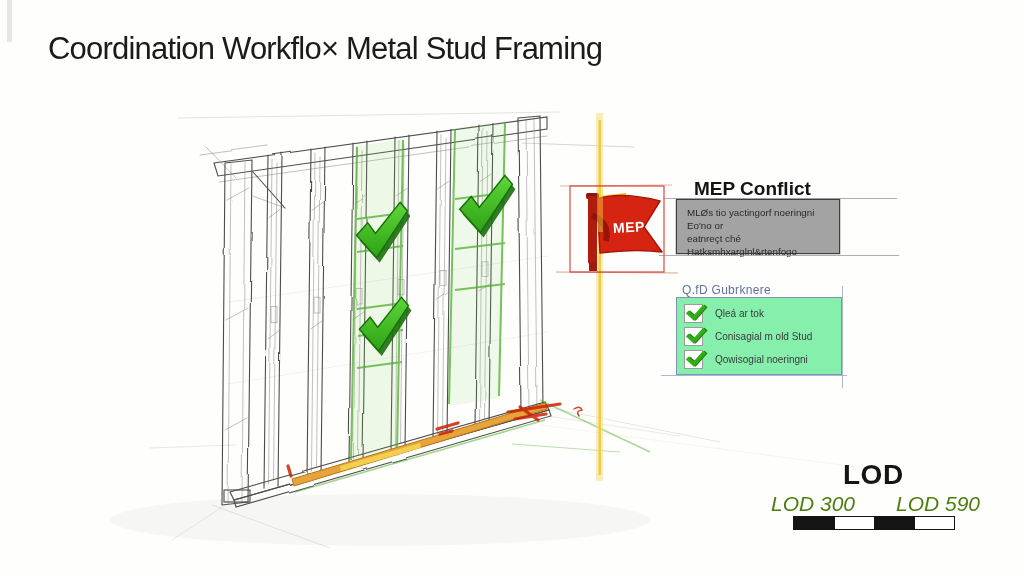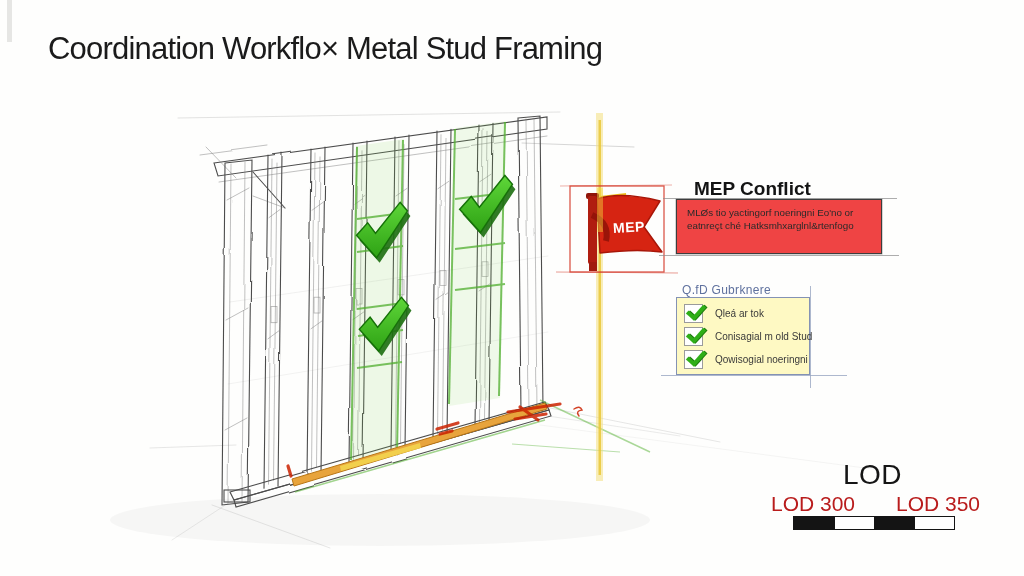--- a/index.html
+++ b/index.html
@@ -24,60 +24,60 @@
   .pl-l { stroke:#7c7c7c; stroke-width:0.8; fill:none; opacity:0.6; stroke-linecap:round; }
   .pl-f { stroke:#9a9a9a; stroke-width:0.8; fill:none; stroke-linecap:round; }
 
   
   .mep-heading {
     left:686px; top:170px; margin:8px;
     font-size:19px; font-weight:bold; color:#141414; letter-spacing:0px;
     white-space:nowrap;
   }
   .mep-note {
-    left:676px; top:199px; width:206px; height:55px;
-    border:1.6px solid #3d3d3d; background:#ef4444;
+    left:676px; top:199px; width:164px; height:55px;
+    border:1.6px solid #3d3d3d; background:#a3a3a3;
     box-sizing:border-box; padding:6px 8px 0 10px;
     font-size:9.8px; line-height:13px; color:#2a2a2a;
     box-shadow:0 0 0 0.5px #aaa;
   }
   .mep-note::before { 
     content:""; position:absolute; left:-14px; top:-2px; width:234px; height:1px; background:#8a8a8a; opacity:.7;
   }
   .mep-note::after { 
     content:""; position:absolute; left:-18px; bottom:-3px; width:240px; height:1px; background:#8a8a8a; opacity:.7;
   }
 
   
   .cl-header {
     left:682px; top:283px; font-size:12px; color:#5f719e; letter-spacing:0.3px; white-space:nowrap;text-align:right;
   }
   .cl-box {
-    left:676px; top:297px; width:134px; height:78px;
-    border:1.5px solid #8492b4; background:#fef9c3;
+    left:676px; top:297px; width:166px; height:78px;
+    border:1.5px solid #8492b4; background:#86efac;
     box-sizing:border-box; padding:4px 0 0 7px;
   }
   .cl-box::before { content:""; position:absolute; right:-2px; top:-12px; width:1px; height:102px; background:#99a6c2; opacity:.8; }
   .cl-box::after  { content:""; position:absolute; left:-16px; bottom:-2px; width:186px; height:1px; background:#99a6c2; opacity:.8; }
   .cl-row { display:flex; align-items:center; height:23px; position:relative; }
   .cl-checkbox {
     width:17px; height:17px; border:1px solid #9b9b9b; background:#fff;
     display:inline-block; position:relative; margin-right:12px; flex:0 0 auto;
   }
   .cl-tick {
     position:absolute; left:2px; top:0px; width:14px; height:7px;
     border-left:4px solid #2fae18; border-bottom:4px solid #2fae18;
     transform:rotate(-48deg); transform-origin:center;
     filter:drop-shadow(1px 1px 0 #1c7a0c);
   }
   .cl-label { font-size:10px; color:#3a3a3a; white-space:nowrap; }
 
   
-  .lod-title { left:843px; top:459px; font-size:28px; color:#151515; letter-spacing:0.5px; }
-  .lod-label { top:492px; font-size:21px; color:#b91c1c; white-space:nowrap; }
+  .lod-title { left:843px; top:459px; font-size:28px; color:#151515; letter-spacing:0.5px;font-weight:bold; }
+  .lod-label { top:492px; font-size:21px; color:#4d7c0f; white-space:nowrap;font-style:italic; }
   .lod-left  { left:771px; }
   .lod-right { left:896px; }
   .lod-bar {
     left:793px; top:516px; width:160px; height:12px;
     border:1.6px solid #141414; display:flex; box-sizing:content-box; background:#fff;
   }
   .lod-seg { flex:1 1 25%; height:100%; }
   .lod-seg.black { background:#141414; }
   .lod-seg.white { background:#ffffff; border-left:1px solid #141414; }
 
@@ -265,21 +265,21 @@
     <div class="cl-row">
       <span class="cl-checkbox">
           <span class="cl-tick"></span>
         </span>
       <span class="cl-label">Qowisogial noeringni</span>
     </div>
   </div>
 
   <div class="abs lod-title">LOD</div>
   <div class="abs lod-label lod-left">LOD 300</div>
-  <div class="abs lod-label lod-right">LOD 350</div>
+  <div class="abs lod-label lod-right">LOD 590</div>
   <div class="abs lod-bar">
     <span class="lod-seg black"></span>
     <span class="lod-seg white"></span>
     <span class="lod-seg black"></span>
     <span class="lod-seg white"></span>
   </div>
 
 </div>
 
 </body></html>

